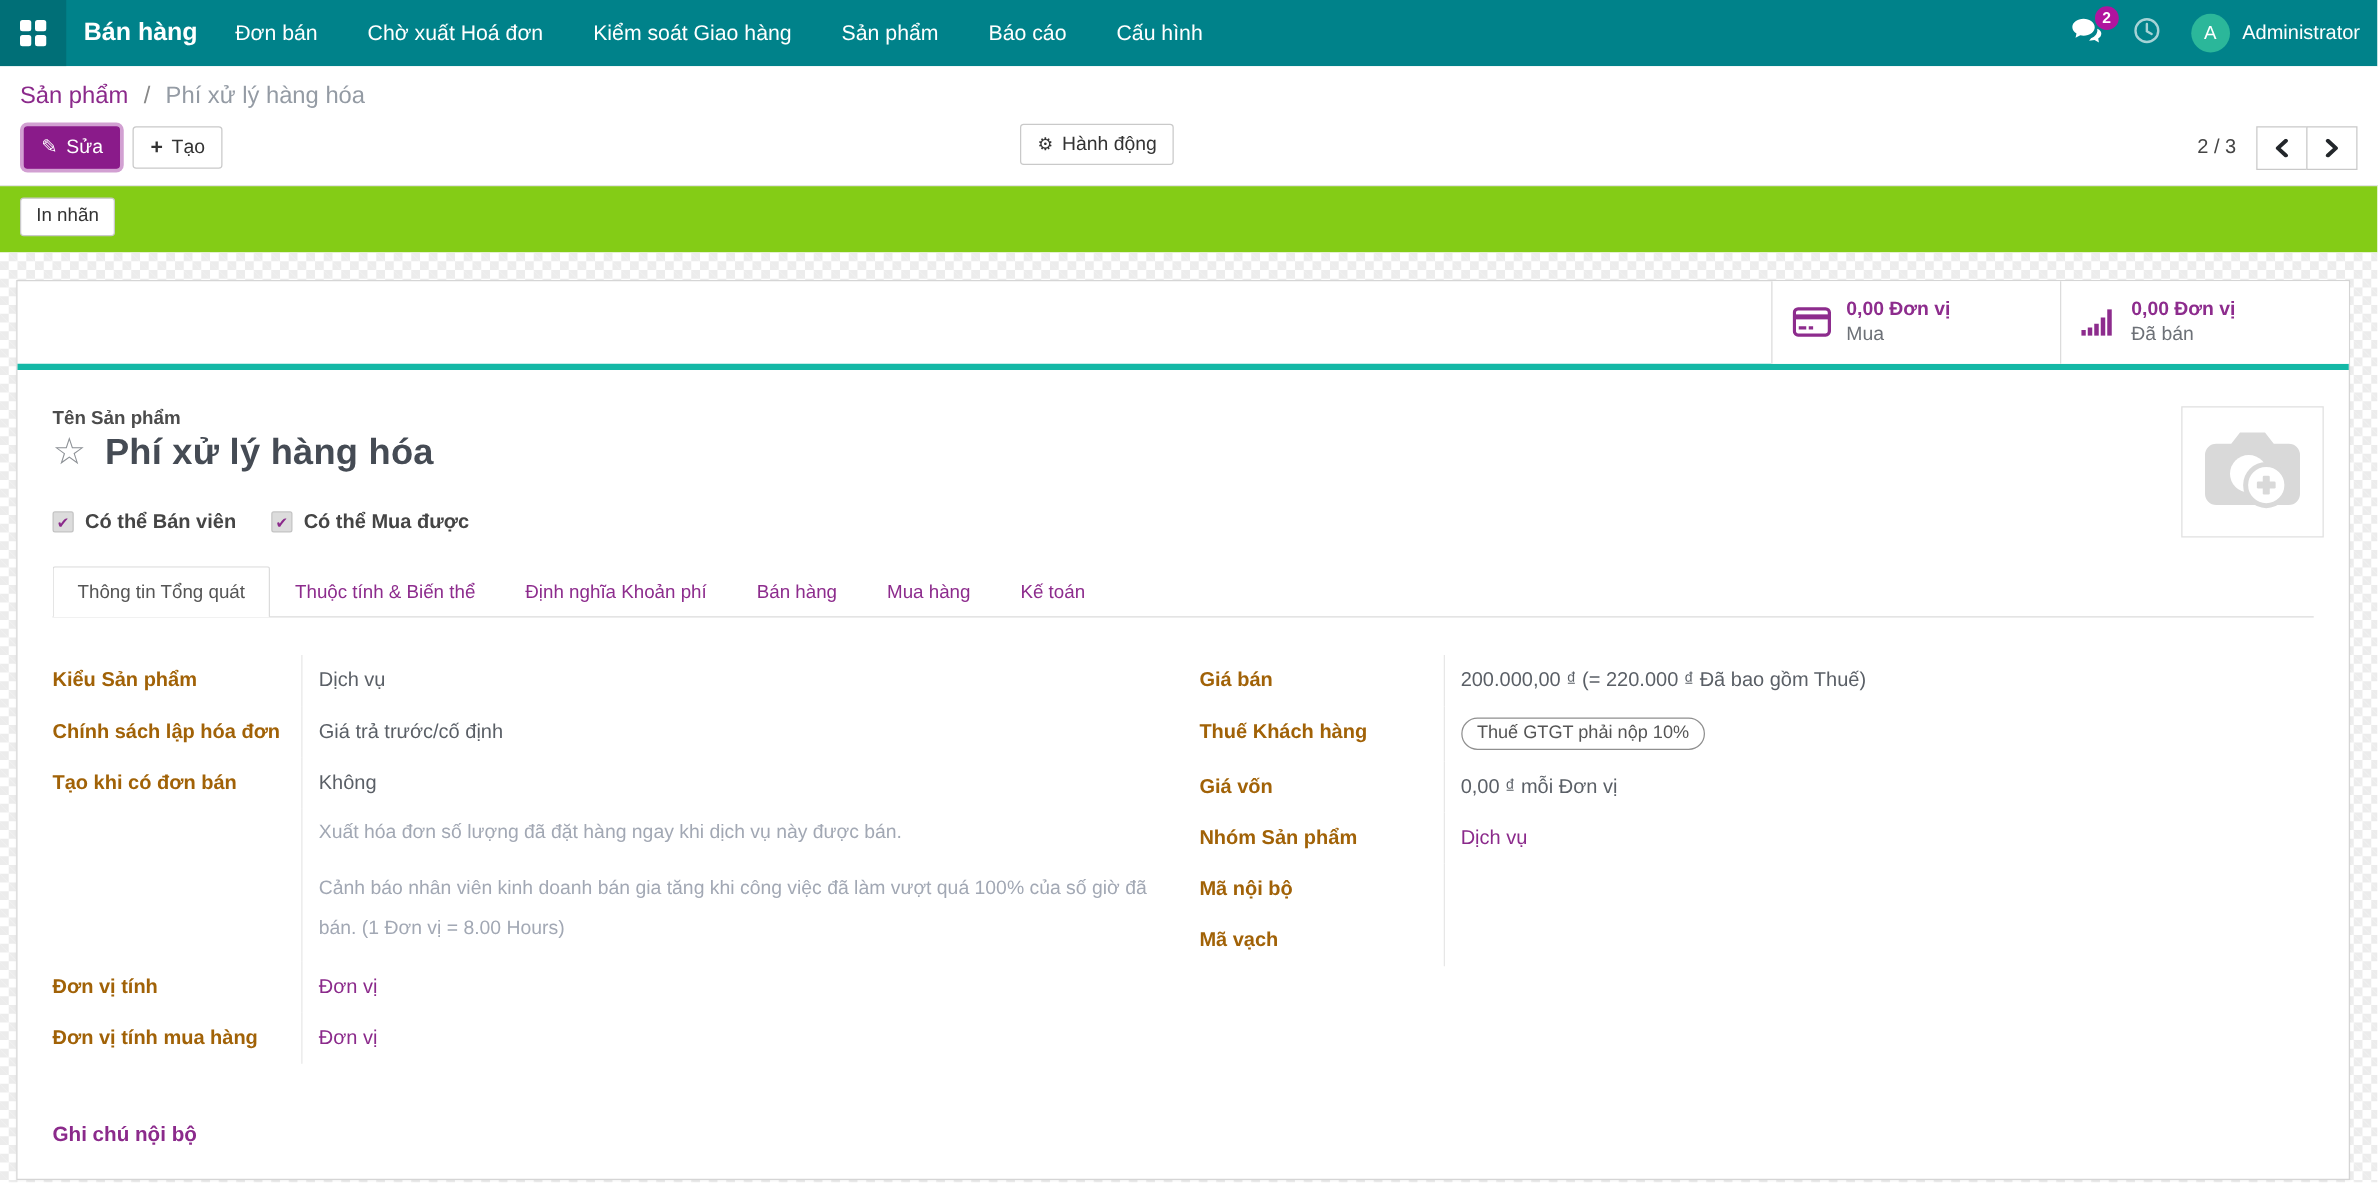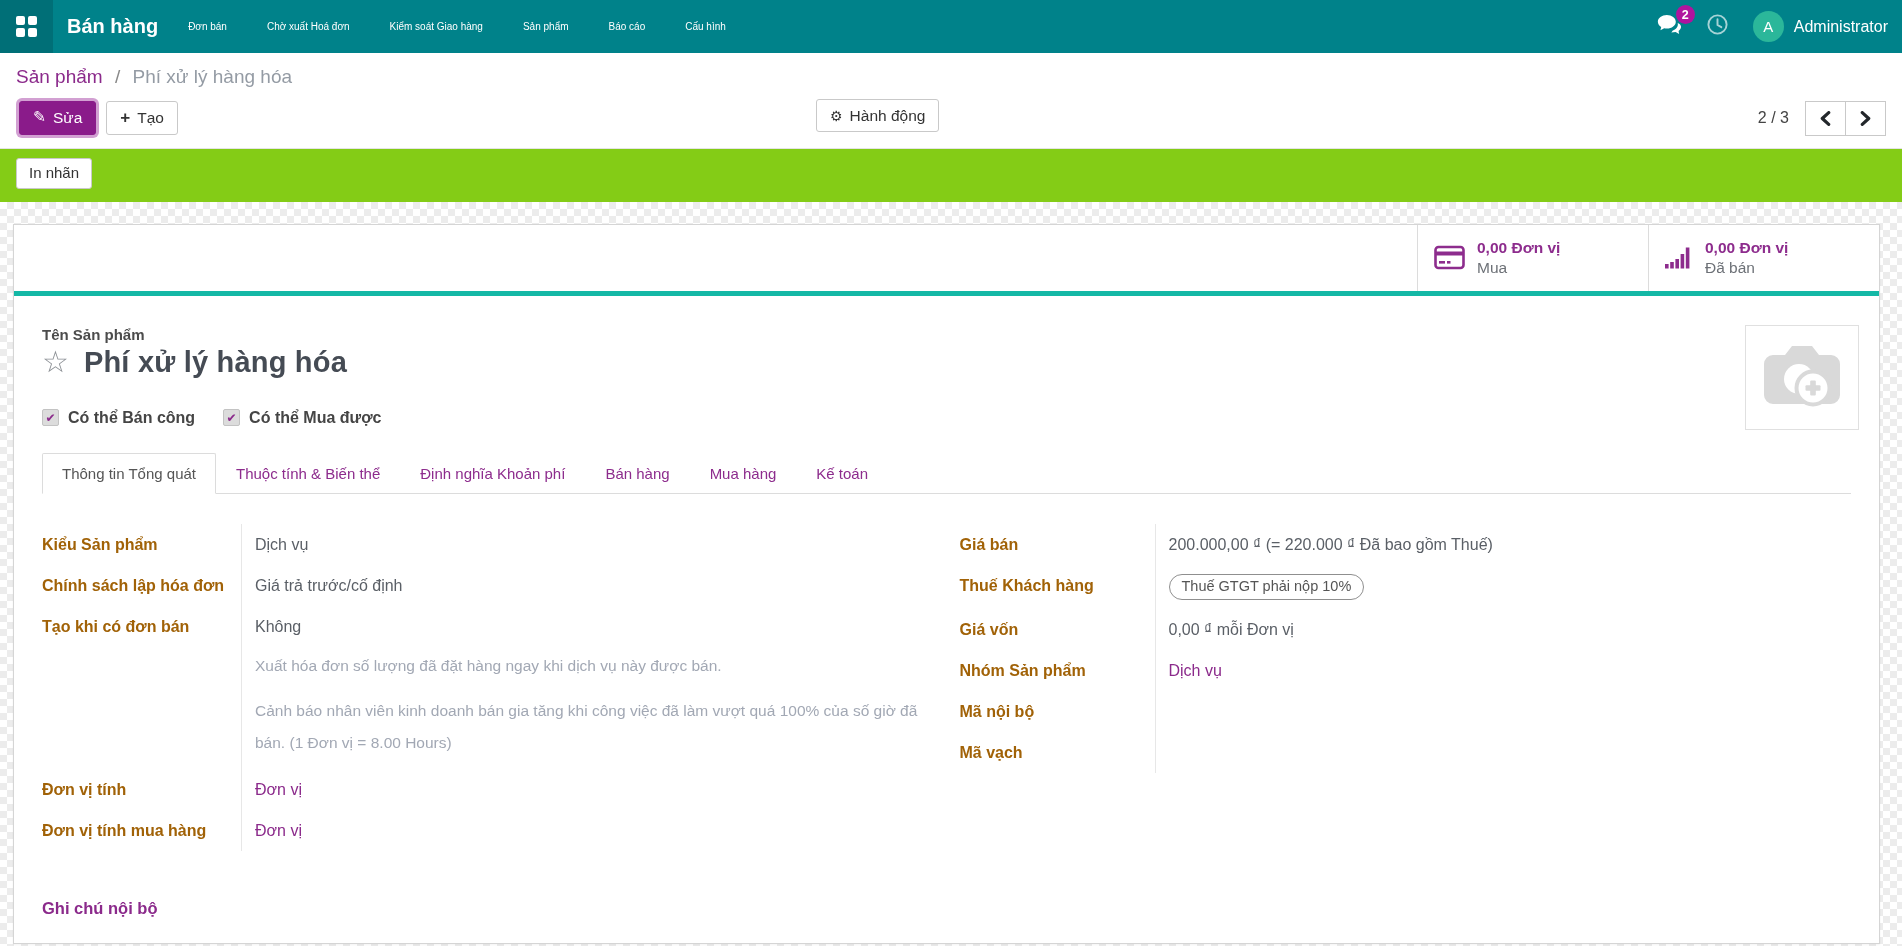--- a/index.html
+++ b/index.html
@@ -13,21 +13,21 @@
   
   .navbar {
     height:53px; background:#00828a; display:flex; align-items:center;
     color:#fff; flex:0 0 auto;
   }
   .apps-btn { width:53px; height:53px; background:#006f77; display:flex; align-items:center; justify-content:center; cursor:pointer; }
   .grid-icon { display:grid; grid-template-columns:9px 9px; grid-template-rows:9px 9px; gap:3px; }
   .grid-icon span { background:#fff; border-radius:2px; }
   .brand { font-size:20px; font-weight:700; margin:0 10px 0 14px; cursor:pointer; }
   .nav-items { display:flex; align-items:center; height:100%; }
-  .nav-item { padding:0 20px; font-size:10px; height:100%; display:flex; align-items:center; cursor:pointer; white-space:nowrap; }
+  .nav-item { padding:0 20px; font-size:17px; height:100%; display:flex; align-items:center; cursor:pointer; white-space:nowrap; }
   .nav-right { margin-left:auto; display:flex; align-items:center; gap:24px; padding-right:14px; }
   .nav-icon-btn { position:relative; display:flex; align-items:center; cursor:pointer; }
   .badge {
     position:absolute; top:-9px; right:-13px; background:#b0149e; color:#fff;
     font-size:12.5px; min-width:19px; height:19px; border-radius:10px;
     display:flex; align-items:center; justify-content:center; padding:0 4px; font-weight:700;
   }
   .user-menu { display:flex; align-items:center; gap:10px; cursor:pointer; }
   .avatar {
     width:31px; height:31px; border-radius:50%; background:#2bb79a; color:#fff;
@@ -264,21 +264,21 @@
 
       <div class="title-label">Tên Sản phẩm</div>
       <div class="title-row">
         <span class="fav-star uicon">☆</span>
         <h1 class="product-name">Phí xử lý hàng hóa</h1>
       </div>
 
       <div class="checkbox-row">
         <div class="cb-group">
           <span class="checkbox">✔</span>
-          <span class="cb-label">Có thể Bán công</span>
+          <span class="cb-label">Có thể Bán viên</span>
         </div>
         <div class="cb-group">
           <span class="checkbox">✔</span>
           <span class="cb-label">Có thể Mua được</span>
         </div>
       </div>
 
       <div class="tabs">
         <div class="tab active">Thông tin Tổng quát</div>
         <div class="tab">Thuộc tính &amp; Biến thể</div>

